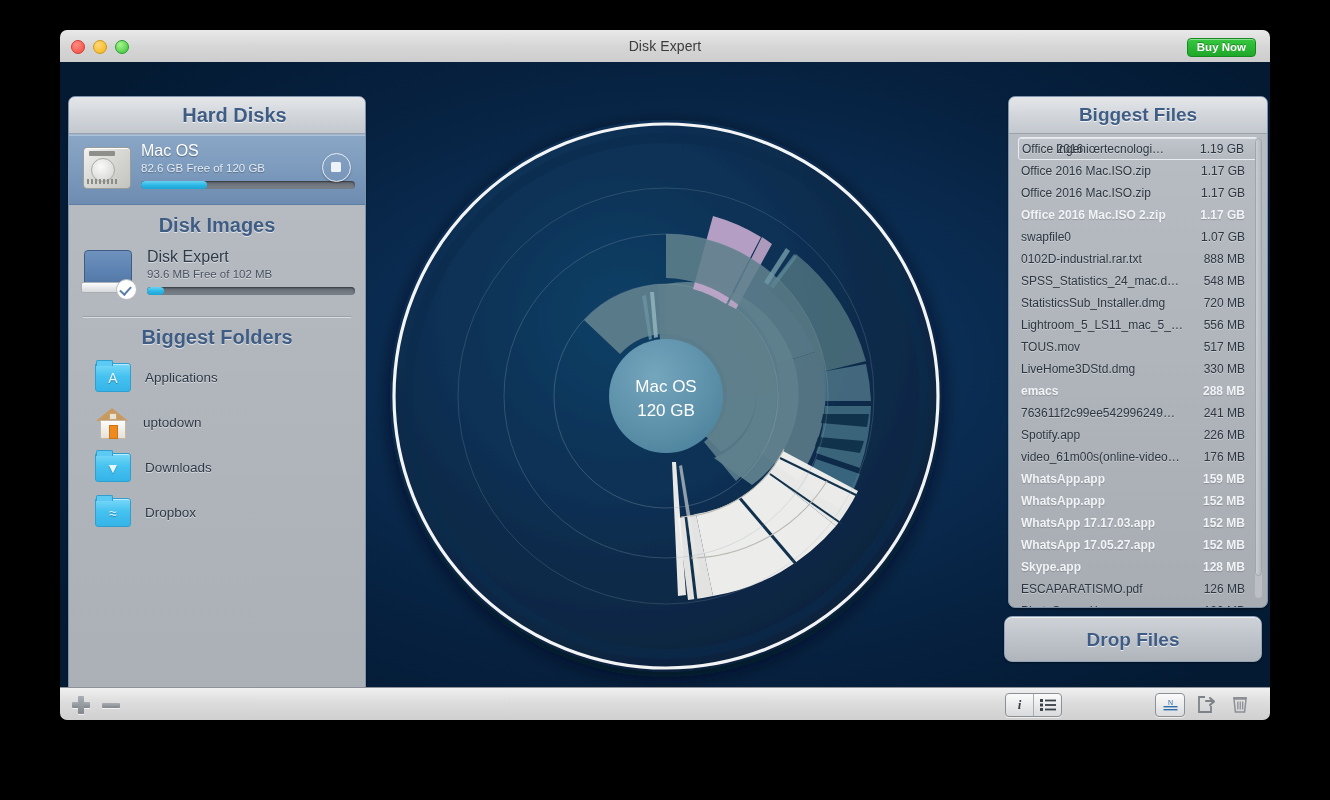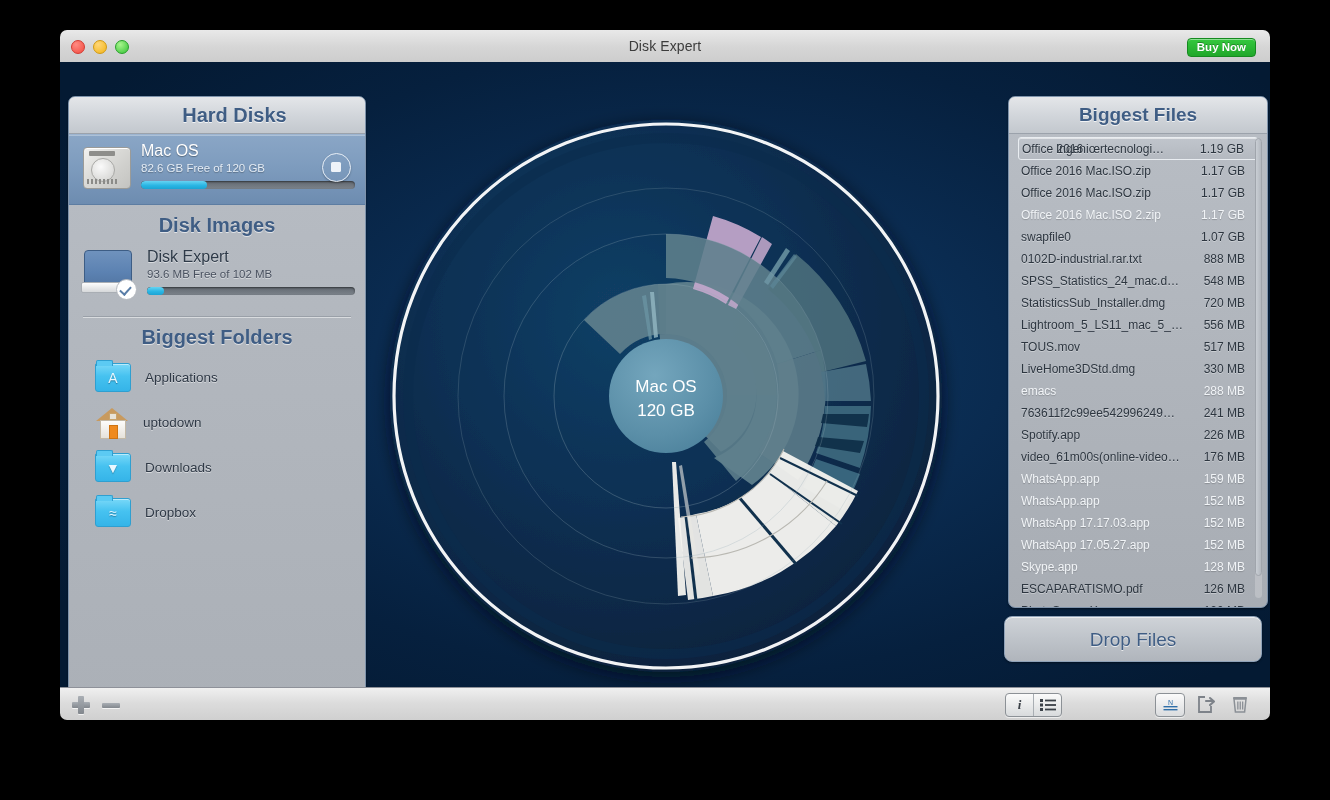--- a/index.html
+++ b/index.html
@@ -201,21 +201,21 @@
   .filelist{position:relative;height:473px;padding:3px 0 0 0;}
   .frow{
     position:relative;display:flex;align-items:center;height:22px;
     padding:0 22px 0 12px;font-size:12px;color:#2d3640;
     text-shadow:0 1px 0 rgba(255,255,255,.35);cursor:default;gap:12px;
   }
   .frow .fname{
     flex:1;white-space:nowrap;overflow:hidden;text-overflow:ellipsis;min-width:0;
   }
   .frow .fsize{flex:0 0 auto;padding-left:8px;text-align:right;}
-  .frow.light{color:#f1f4f7;text-shadow:0 1px 1px rgba(0,0,0,.2);}
+  .frow.light{color:#f1f4f7;text-shadow:0 1px 1px rgba(0,0,0,.2);font-weight:bold;}
   .frow.sel{
     margin:0 9px 0 9px;padding:0 13px 0 3px;height:21px;
     border:1px solid #e9edf1;border-radius:3px;
     background:linear-gradient(to bottom,#c0c5cc,#b4b9c0);
     box-shadow:inset 0 1px 0 rgba(255,255,255,.55);
   }
   .frow.sel .fname{position:relative;}
   .ovl{
     position:absolute;left:0;top:0;white-space:nowrap;
   }
@@ -227,21 +227,21 @@
     display:block;width:7px;height:438px;border-radius:4px;
     background:linear-gradient(to right,#c9ced4,#b3b8bf);
     border:1px solid #a0a5ac;box-sizing:border-box;
   }
   .dropfiles{
     position:absolute;right:8px;top:554px;width:258px;height:46px;
     border:1px solid #8fa2b8;border-radius:8px;
     background:linear-gradient(to bottom,#cfd3d8 0%,#bfc4ca 48%,#b0b5bc 100%);
     box-shadow:0 1px 2px rgba(0,0,0,.4),inset 0 1px 0 rgba(255,255,255,.6);
     line-height:46px;text-align:center;
-    font-size:19px;font-weight:normal;color:#3f5d84;
+    font-size:19px;font-weight:bold;color:#3f5d84;
     text-shadow:0 1px 0 rgba(255,255,255,.7);
     cursor:pointer;box-sizing:border-box;
   }
 
   
   .plus,.minus{
     position:absolute;top:8px;width:18px;height:18px;cursor:pointer;
   }
   .plus{left:12px;}
   .minus{left:42px;}

